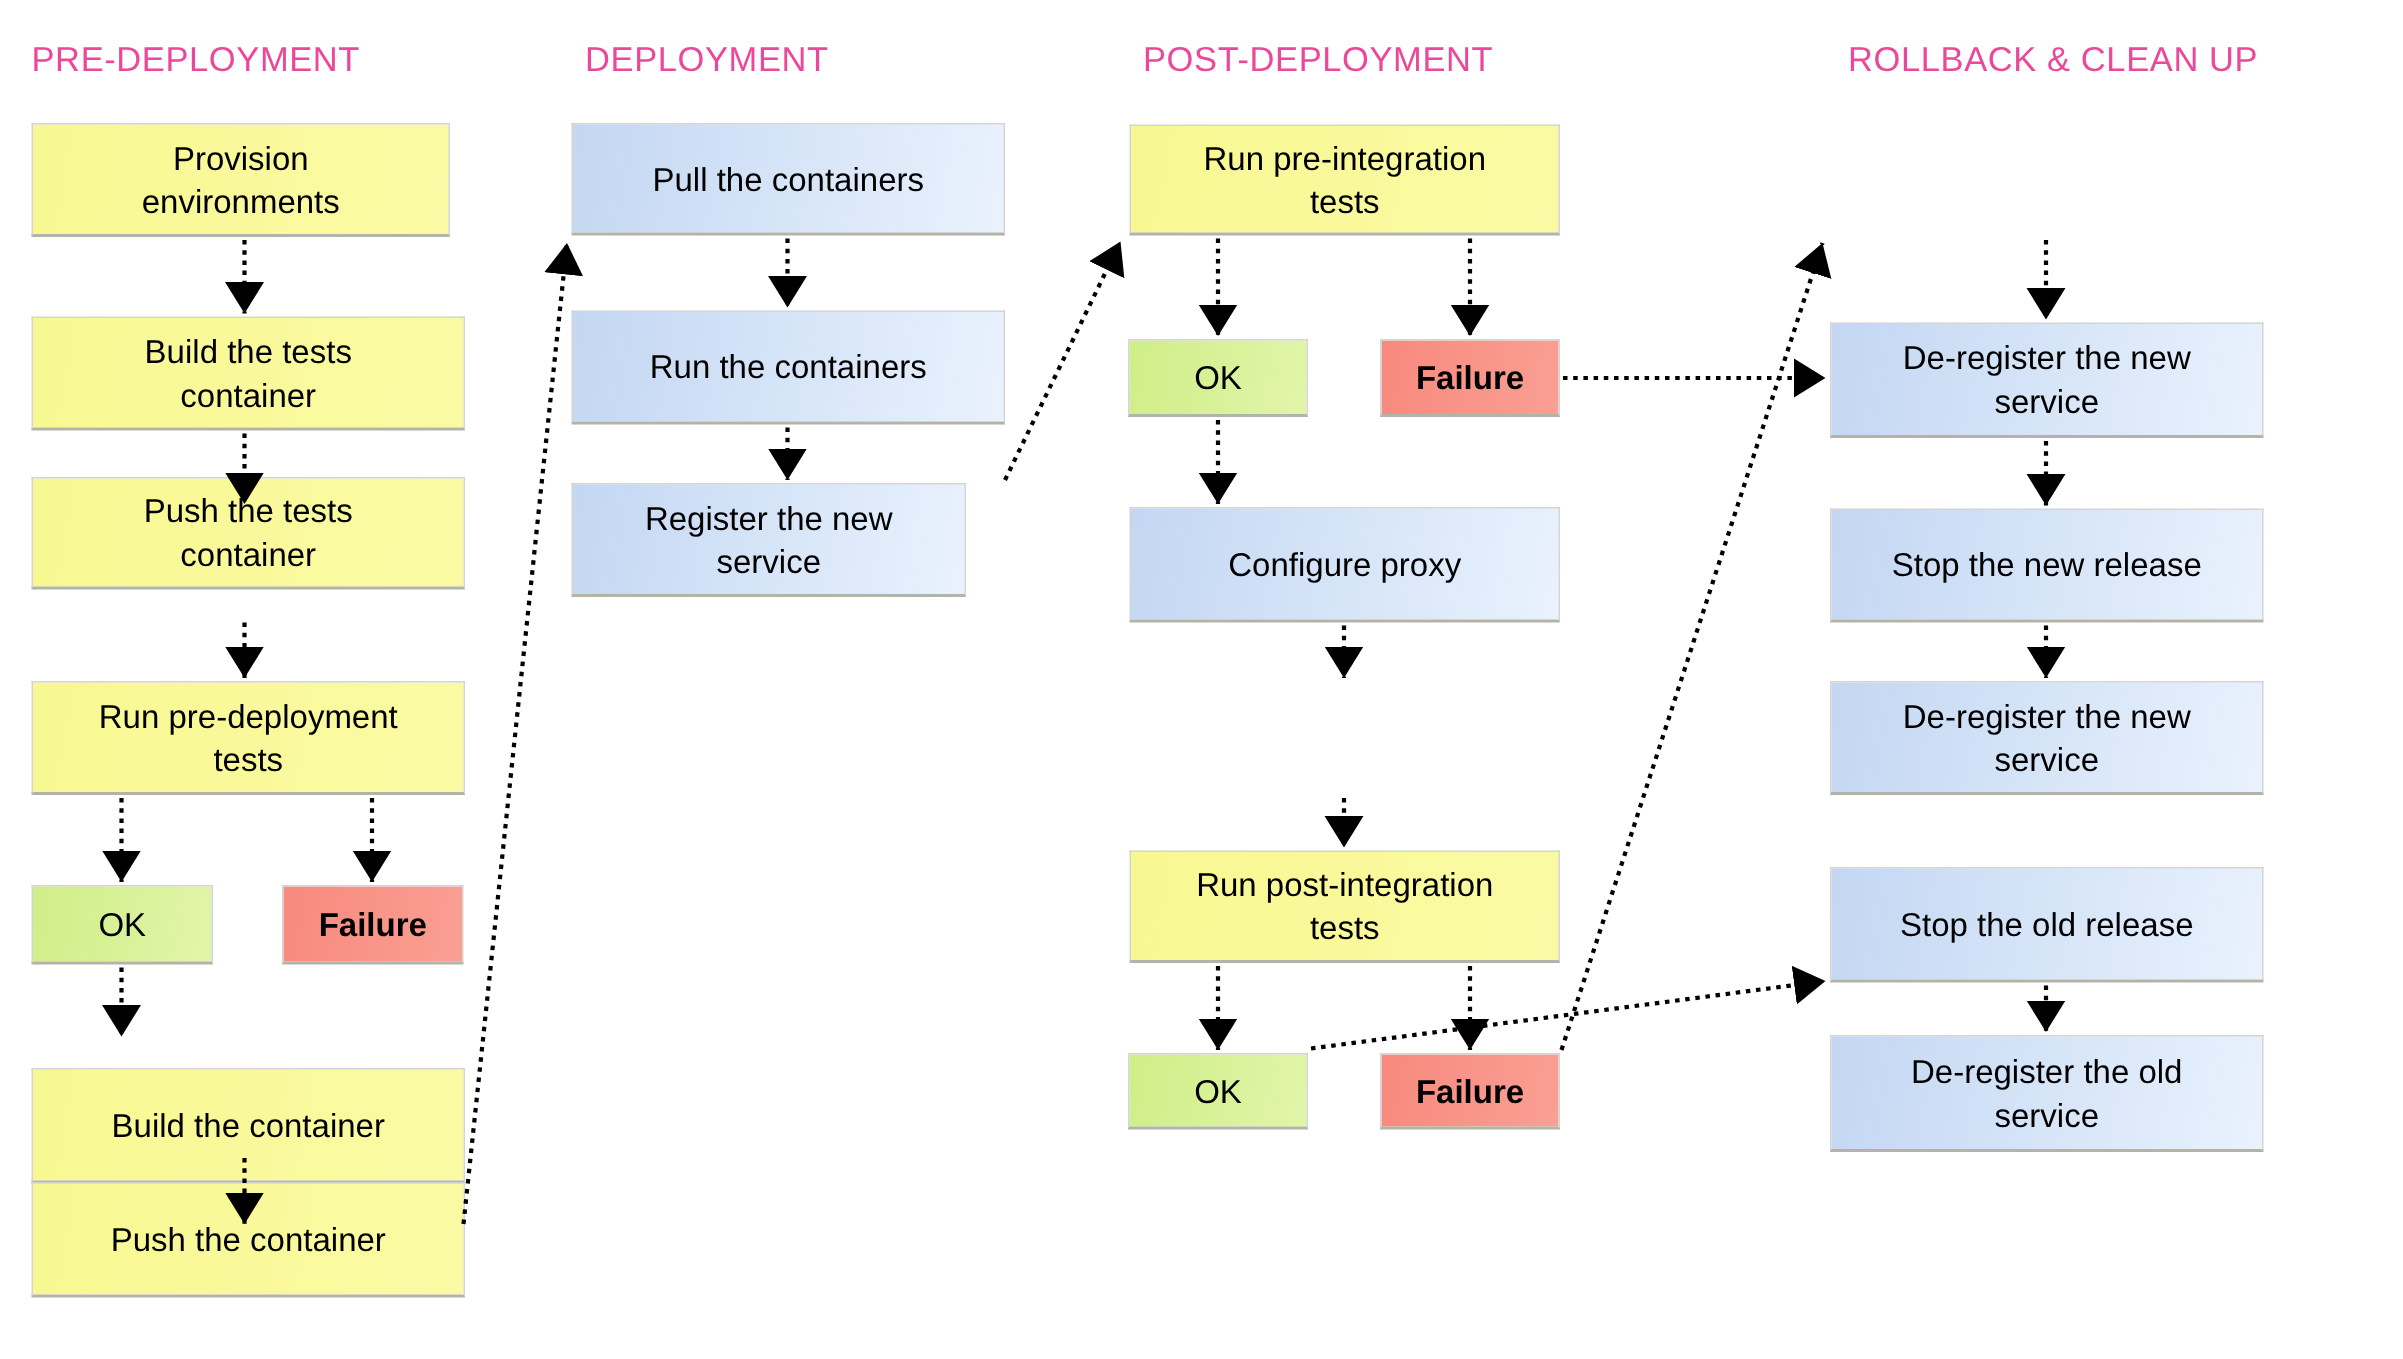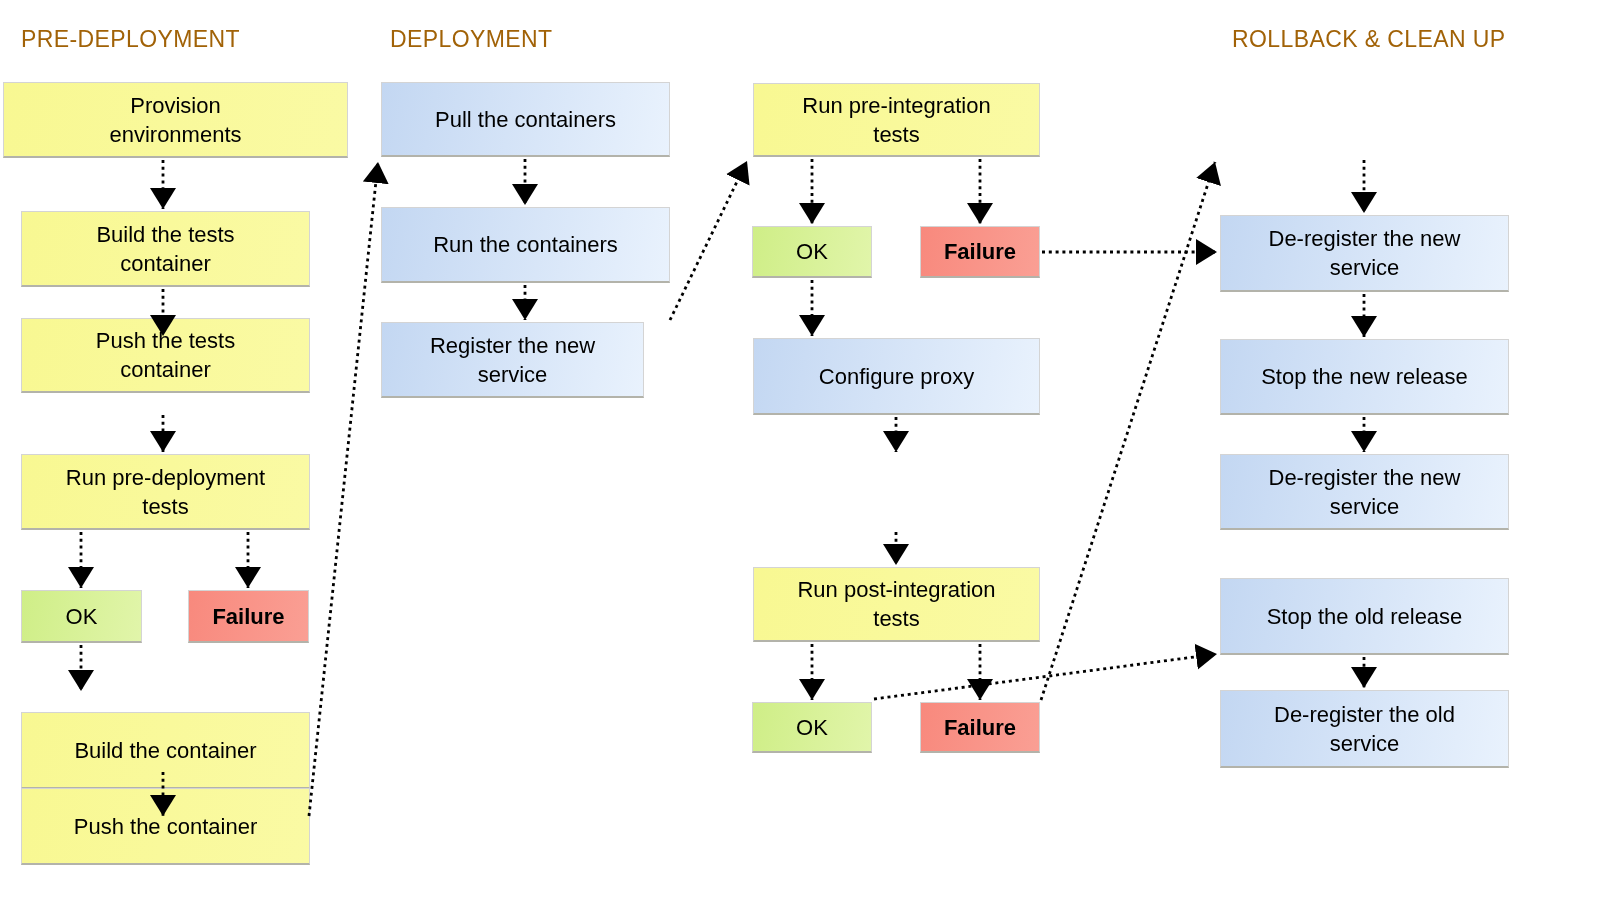--- a/index.html
+++ b/index.html
@@ -2,21 +2,21 @@
 <html><head>
 <meta charset="utf-8">
 <style>
   html,body { margin:0; padding:0; background:#ffffff; }
   .canvas {
     position:relative; width:1602px; height:906px; overflow:hidden;
     font-family:"Liberation Sans", sans-serif; background:#ffffff;
   }
   .col-header {
     position:absolute; top:26px; font-size:23px; line-height:26px;
-    color:#a16207; letter-spacing:0.4px; white-space:nowrap;
+    color:#ec4899; letter-spacing:0.4px; white-space:nowrap;
   }
   .node {
     position:absolute; box-sizing:border-box;
     display:flex; align-items:center; justify-content:center;
     text-align:center; white-space:pre-line;
     font-size:22px; line-height:29px; color:#000;
     border:1px solid #d4d4d4; border-bottom:2px solid #b3b3aa;
   }
   .yellow { background:linear-gradient(100deg,#f8f892 0%,#fafaa4 100%); }
   .blue   { background:linear-gradient(100deg,#c3d7f2 0%,#e9f2fd 100%); }
@@ -25,23 +25,24 @@
   svg.wires { position:absolute; left:0; top:0; pointer-events:none; }
   svg.wires line { stroke:#000; stroke-width:2.8; stroke-dasharray:3 3.8; }
 </style>
 </head>
 <body>
 
 <div class="canvas">
 
   <div class="col-header" style="left:21px">PRE-DEPLOYMENT</div>
   <div class="col-header" style="left:390px">DEPLOYMENT</div>
+  <div class="col-header" style="left:762px">POST-DEPLOYMENT</div>
   <div class="col-header" style="left:1232px">ROLLBACK &amp; CLEAN UP</div>
 
-  <div class="node yellow" style="left:3px;top:82px;width:345px;height:76px">Provision
+  <div class="node yellow" style="left:21px;top:82px;width:279px;height:76px">Provision
 environments</div>
   <div class="node yellow" style="left:21px;top:211px;width:289px;height:76px">Build the tests
 container</div>
   <div class="node yellow" style="left:21px;top:318px;width:289px;height:75px">Push the tests
 container</div>
   <div class="node yellow" style="left:21px;top:454px;width:289px;height:76px">Run pre-deployment
 tests</div>
   <div class="node green" style="left:21px;top:590px;width:121px;height:53px">OK</div>
   <div class="node red" style="left:188px;top:590px;width:121px;height:53px">Failure</div>
   <div class="node yellow" style="left:21px;top:712px;width:289px;height:77px">Build the container</div>

